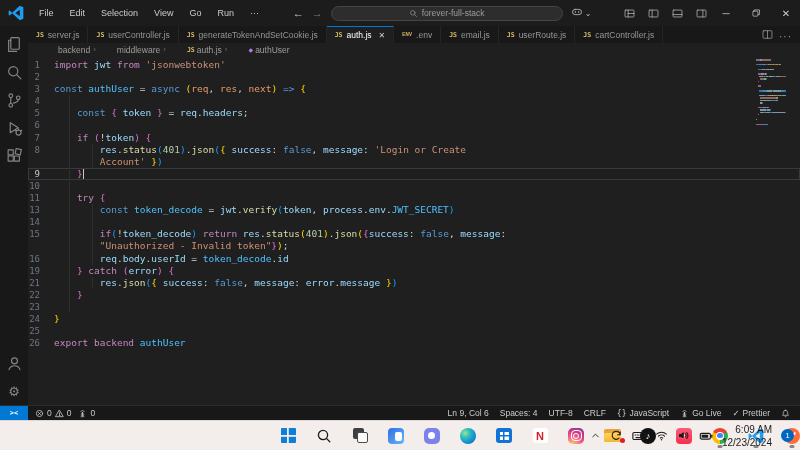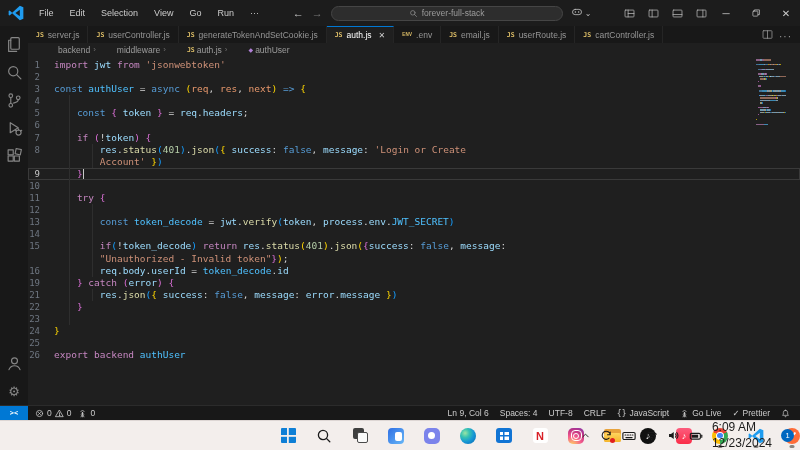--- a/index.html
+++ b/index.html
@@ -101,21 +101,21 @@
       display:flex;align-items:center;justify-content:center;}
   .chrome-ic{width:16px;height:16px;border-radius:50%;position:relative;
       background:conic-gradient(from -60deg,#ea4335 0 120deg,#34a853 0 240deg,#fbbc04 0 360deg);}
   .chrome-ic::before{content:"";position:absolute;left:50%;top:50%;width:8px;height:8px;margin:-4px 0 0 -4px;border-radius:50%;background:#fff;}
   .chrome-ic::after{content:"";position:absolute;left:50%;top:50%;width:5.5px;height:5.5px;margin:-2.75px 0 0 -2.75px;border-radius:50%;background:#4285f4;}
   .postman-ic{width:16px;height:16px;border-radius:50%;background:#ff6c37;position:relative;}
   .postman-ic::after{content:"";position:absolute;left:3px;top:7px;width:10px;height:2px;background:#fff;transform:rotate(-45deg);border-radius:1px;}
   .tb-tray{position:absolute;right:6px;top:0;height:100%;display:flex;align-items:center;gap:9px;color:#1b1b1b;}
   .tray-ic{display:flex;align-items:center;justify-content:center;position:relative;}
   .rec-dot{position:absolute;right:-2px;bottom:-1px;width:5px;height:5px;border-radius:50%;background:#e02020;}
-  .clock{font-size:12px;line-height:1.3;text-align:left;color:#1b1b1b;}
+  .clock{font-size:10px;line-height:1.3;text-align:right;color:#1b1b1b;}
   .badge{width:13px;height:13px;border-radius:50%;background:#0067c0;color:#fff;font-size:7.5px;
          display:flex;align-items:center;justify-content:center;}
 </style>
 </head>
 <body>
 
 <div id="app">
 
   <div class="titlebar">
     <span class="vsc-logo">
@@ -311,21 +311,20 @@
             <div class="cl"><span class="num">3</span><span><span class="tk-st">const </span><span class="tk-cv">authUser </span><span class="tk-pl">= </span><span class="tk-st">async </span><span class="tk-b1">(</span><span class="tk-pm">req</span><span class="tk-pl">, </span><span class="tk-pm">res</span><span class="tk-pl">, </span><span class="tk-pm">next</span><span class="tk-b1">)</span><span class="tk-pl"> </span><span class="tk-st">=&gt;</span><span class="tk-pl"> </span><span class="tk-b1">{</span></span></div>
             <div class="cl"><span class="num">4</span><span>    </span><i class="guide" style="left: 41px;"></i></div>
             <div class="cl"><span class="num">5</span><span>    <span class="tk-st">const </span><span class="tk-b2">{ </span><span class="tk-var">token </span><span class="tk-b2">} </span><span class="tk-pl">= </span><span class="tk-var">req</span><span class="tk-pl">.</span><span class="tk-var">headers</span><span class="tk-pl">;</span></span><i class="guide" style="left: 41px;"></i></div>
             <div class="cl"><span class="num">6</span><span>    </span><i class="guide" style="left: 41px;"></i></div>
             <div class="cl"><span class="num">7</span><span>    <span class="tk-kw">if </span><span class="tk-b2">(</span><span class="tk-pl">!</span><span class="tk-var">token</span><span class="tk-b2">)</span><span class="tk-pl"> </span><span class="tk-b2">{</span></span><i class="guide" style="left: 41px;"></i></div>
             <div class="cl"><span class="num">8</span><span>        <span class="tk-var">res</span><span class="tk-pl">.</span><span class="tk-fn">status</span><span class="tk-b3">(</span><span class="tk-num">401</span><span class="tk-b3">)</span><span class="tk-pl">.</span><span class="tk-fn">json</span><span class="tk-b3">(</span><span class="tk-b1">{</span><span class="tk-pl"> </span><span class="tk-var">success</span><span class="tk-pl">: </span><span class="tk-st">false</span><span class="tk-pl">, </span><span class="tk-var">message</span><span class="tk-pl">: </span><span class="tk-str">'Login or Create</span></span><i class="guide" style="left: 41px;"></i><i class="guide" style="left: 63.8px;"></i></div>
             <div class="cl"><span class="num"></span><span>        <span class="tk-str">Account'</span><span class="tk-pl"> </span><span class="tk-b1">}</span><span class="tk-b3">)</span></span><i class="guide" style="left: 41px;"></i><i class="guide" style="left: 63.8px;"></i></div>
             <div class="cl cur"><span class="num">9</span><span>    <span class="tk-b2">}</span><span class="caret"></span></span><i class="guide" style="left: 41px;"></i></div>
             <div class="cl"><span class="num">10</span><span>    </span><i class="guide" style="left: 41px;"></i></div>
             <div class="cl"><span class="num">11</span><span>    <span class="tk-kw">try </span><span class="tk-b2">{</span></span><i class="guide" style="left: 41px;"></i></div>
-            <div class="cl"><span class="num">12</span><span>        </span><i class="guide" style="left: 41px;"></i><i class="guide" style="left: 63.8px;"></i></div>
             <div class="cl"><span class="num">13</span><span>        <span class="tk-st">const </span><span class="tk-cv">token_decode </span><span class="tk-pl">= </span><span class="tk-var">jwt</span><span class="tk-pl">.</span><span class="tk-fn">verify</span><span class="tk-b3">(</span><span class="tk-var">token</span><span class="tk-pl">, </span><span class="tk-var">process</span><span class="tk-pl">.</span><span class="tk-var">env</span><span class="tk-pl">.</span><span class="tk-cv">JWT_SECRET</span><span class="tk-b3">)</span></span><i class="guide" style="left: 41px;"></i><i class="guide" style="left: 63.8px;"></i></div>
             <div class="cl"><span class="num">14</span><span>        </span><i class="guide" style="left: 41px;"></i><i class="guide" style="left: 63.8px;"></i></div>
             <div class="cl"><span class="num">15</span><span>        <span class="tk-kw">if</span><span class="tk-b3">(</span><span class="tk-pl">!</span><span class="tk-var">token_decode</span><span class="tk-b3">) </span><span class="tk-kw">return </span><span class="tk-var">res</span><span class="tk-pl">.</span><span class="tk-fn">status</span><span class="tk-b1">(</span><span class="tk-num">401</span><span class="tk-b1">)</span><span class="tk-pl">.</span><span class="tk-fn">json</span><span class="tk-b1">(</span><span class="tk-b2">{</span><span class="tk-var">success</span><span class="tk-pl">: </span><span class="tk-st">false</span><span class="tk-pl">, </span><span class="tk-var">message</span><span class="tk-pl">:</span></span><i class="guide" style="left: 41px;"></i><i class="guide" style="left: 63.8px;"></i></div>
             <div class="cl"><span class="num"></span><span>        <span class="tk-str">"Unauthorized - Invalid token"</span><span class="tk-b2">}</span><span class="tk-b1">)</span><span class="tk-pl">;</span></span><i class="guide" style="left: 41px;"></i><i class="guide" style="left: 63.8px;"></i></div>
             <div class="cl"><span class="num">16</span><span>        <span class="tk-var">req</span><span class="tk-pl">.</span><span class="tk-var">body</span><span class="tk-pl">.</span><span class="tk-var">userId</span><span class="tk-pl"> = </span><span class="tk-cv">token_decode</span><span class="tk-pl">.</span><span class="tk-var">id</span></span><i class="guide" style="left: 41px;"></i><i class="guide" style="left: 63.8px;"></i></div>
             <div class="cl"><span class="num">19</span><span>    <span class="tk-b2">} </span><span class="tk-kw">catch </span><span class="tk-b2">(</span><span class="tk-var">error</span><span class="tk-b2">)</span><span class="tk-pl"> </span><span class="tk-b2">{</span></span><i class="guide" style="left: 41px;"></i></div>
             <div class="cl"><span class="num">21</span><span>        <span class="tk-var">res</span><span class="tk-pl">.</span><span class="tk-fn">json</span><span class="tk-b3">(</span><span class="tk-b1">{ </span><span class="tk-var">success</span><span class="tk-pl">: </span><span class="tk-st">false</span><span class="tk-pl">, </span><span class="tk-var">message</span><span class="tk-pl">: </span><span class="tk-var">error</span><span class="tk-pl">.</span><span class="tk-var">message</span><span class="tk-pl"> </span><span class="tk-b1">}</span><span class="tk-b3">)</span></span><i class="guide" style="left: 41px;"></i><i class="guide" style="left: 63.8px;"></i></div>
             <div class="cl"><span class="num">22</span><span>    <span class="tk-b2">}</span></span><i class="guide" style="left: 41px;"></i></div>
             <div class="cl"><span class="num">23</span><span>    </span><i class="guide" style="left: 41px;"></i></div>
             <div class="cl"><span class="num">24</span><span><span class="tk-b1">}</span></span></div>

